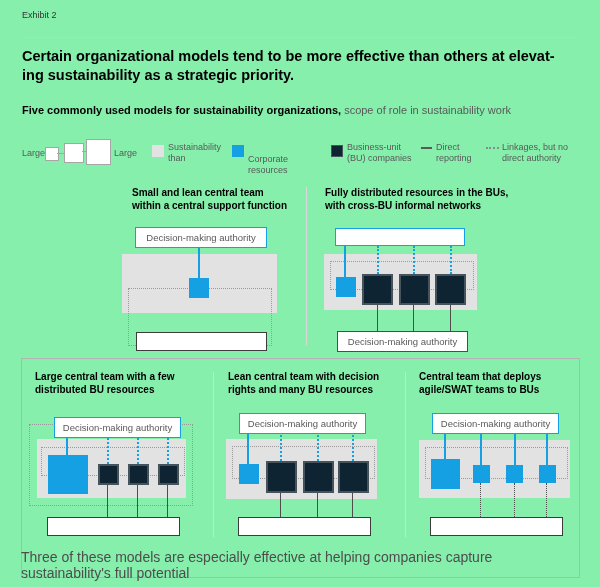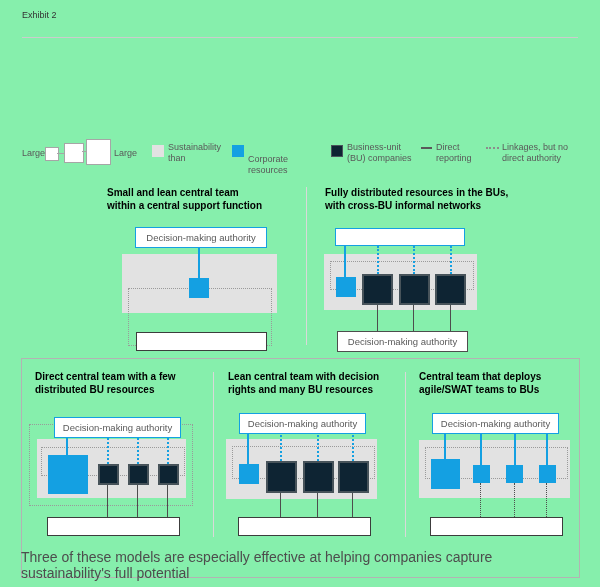--- a/index.html
+++ b/index.html
@@ -43,20 +43,23 @@
              box-sizing:border-box;z-index:0;}
   .footnote{left:21px;top:549px;width:559px;font-size:14px;color:#4d4d4d;}
 </style>
 </head>
 <body>
 
 <div class="page">
 
   <div class="abs exhibit-label">Exhibit 2</div>
   <div class="abs top-rule"></div>
+  <div class="abs title pre">Certain organizational models tend to be more effective than others at elevat-
+ing sustainability as a strategic priority.</div>
+  <div class="abs subtitle"><b>Five commonly used models for sustainability organizations,</b><span> scope of role in sustainability work</span></div>
 
   <div>
     <div class="abs legend-text" style="left:22px;top:148px;">Large</div>
     <div class="abs scale-sq" style="left:45px;top:147px;width:12px;height:12px;"></div>
     <div class="abs scale-conn" style="left:57px;top:153px;width:7px;"></div>
     <div class="abs scale-sq" style="left:64px;top:143px;width:18px;height:18px;"></div>
     <div class="abs scale-conn" style="left:82px;top:151px;width:4px;"></div>
     <div class="abs scale-sq" style="left:86px;top:139px;width:23px;height:24px;"></div>
     <div class="abs legend-text" style="left:114px;top:148px;text-align:right;">Large</div>
   </div>
@@ -73,21 +76,21 @@
 (BU) companies</div>
     <div class="abs sw-solid-line" style="left:421px;top:147px;"></div>
     <div class="abs legend-text pre" style="left:436px;top:142px;">Direct
 reporting</div>
     <div class="abs sw-dotted-line" style="left:486px;top:147px;"></div>
     <div class="abs legend-text pre" style="left:502px;top:142px;">Linkages, but no
 direct authority</div>
   </div>
 
   <div>
-    <div class="abs diag-heading pre" style="left:107px;top:186px;">Small and lean central team
+    <div class="abs diag-heading pre" style="left:132px;top:186px;">Small and lean central team
 within a central support function</div>
     <div class="abs authority authority-blue" style="left:135px;top:227px;width:130px;">Decision-making authority</div>
     <div class="abs vline vl-blue-solid" style="left:198px;top:246px;height:32px;"></div>
     <div class="abs gray-rect" style="left:122px;top:254px;width:155px;height:59px;"></div>
     <div class="abs dotted-rect" style="left:128px;top:288px;width:142px;height:56px;"></div>
     <div class="abs sq-blue" style="left:189px;top:278px;width:20px;height:20px;"></div>
     <div class="abs bu-box" style="left:136px;top:332px;width:129px;height:17px;"></div>
   </div>
 
   <div class="abs divider" style="left:306px;top:187px;height:158px;"></div>
@@ -110,21 +113,21 @@
     <div class="abs vline vl-dark-solid" style="left:413px;top:305px;height:27px;"></div>
     <div class="abs vline vl-dark-solid" style="left:450px;top:305px;height:27px;"></div>
     <div class="abs authority authority-dark" style="left:337px;top:331px;width:129px;">Decision-making authority</div>
   </div>
 
   <div class="abs panel-box"></div>
   <div class="abs divider" style="left:213px;top:372px;height:165px;"></div>
   <div class="abs divider" style="left:405px;top:372px;height:165px;"></div>
 
   <div>
-    <div class="abs diag-heading pre" style="left:35px;top:370px;">Direct central team with a few
+    <div class="abs diag-heading pre" style="left:35px;top:370px;">Large central team with a few
 distributed BU resources</div>
     <div class="abs dotted-rect" style="left:29px;top:424px;width:162px;height:80px;"></div>
     <div class="abs authority authority-blue" style="left:54px;top:417px;width:125px;">Decision-making authority</div>
     <div class="abs vline vl-blue-solid" style="left:66px;top:435px;height:20px;"></div>
     <div class="abs gray-rect" style="left:37px;top:439px;width:149px;height:59px;"></div>
     <div class="abs dotted-rect" style="left:41px;top:447px;width:142px;height:27px;"></div>
     <div class="abs sq-blue" style="left:48px;top:455px;width:40px;height:39px;"></div>
     <div class="abs vline vl-blue-dot" style="left:107px;top:435px;height:29px;"></div>
     <div class="abs vline vl-blue-dot" style="left:137px;top:435px;height:29px;"></div>
     <div class="abs vline vl-blue-dot" style="left:167px;top:435px;height:29px;"></div>

